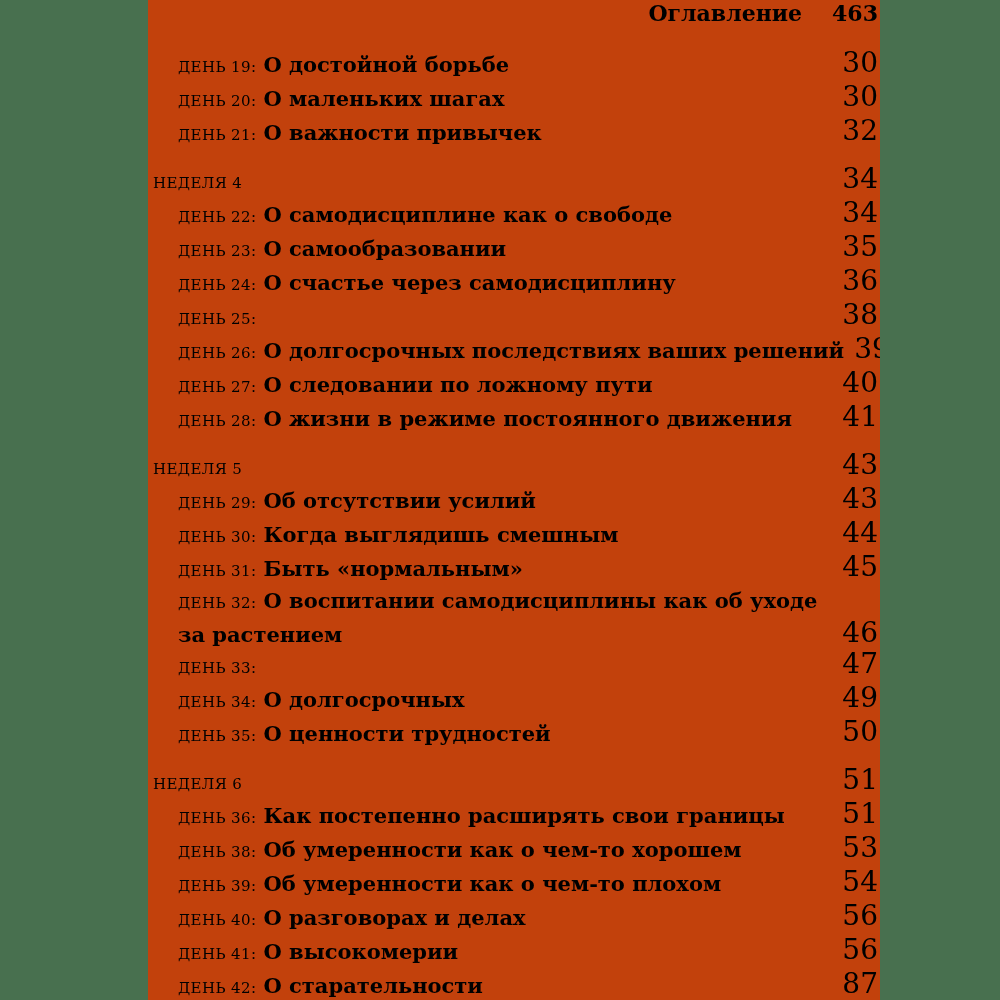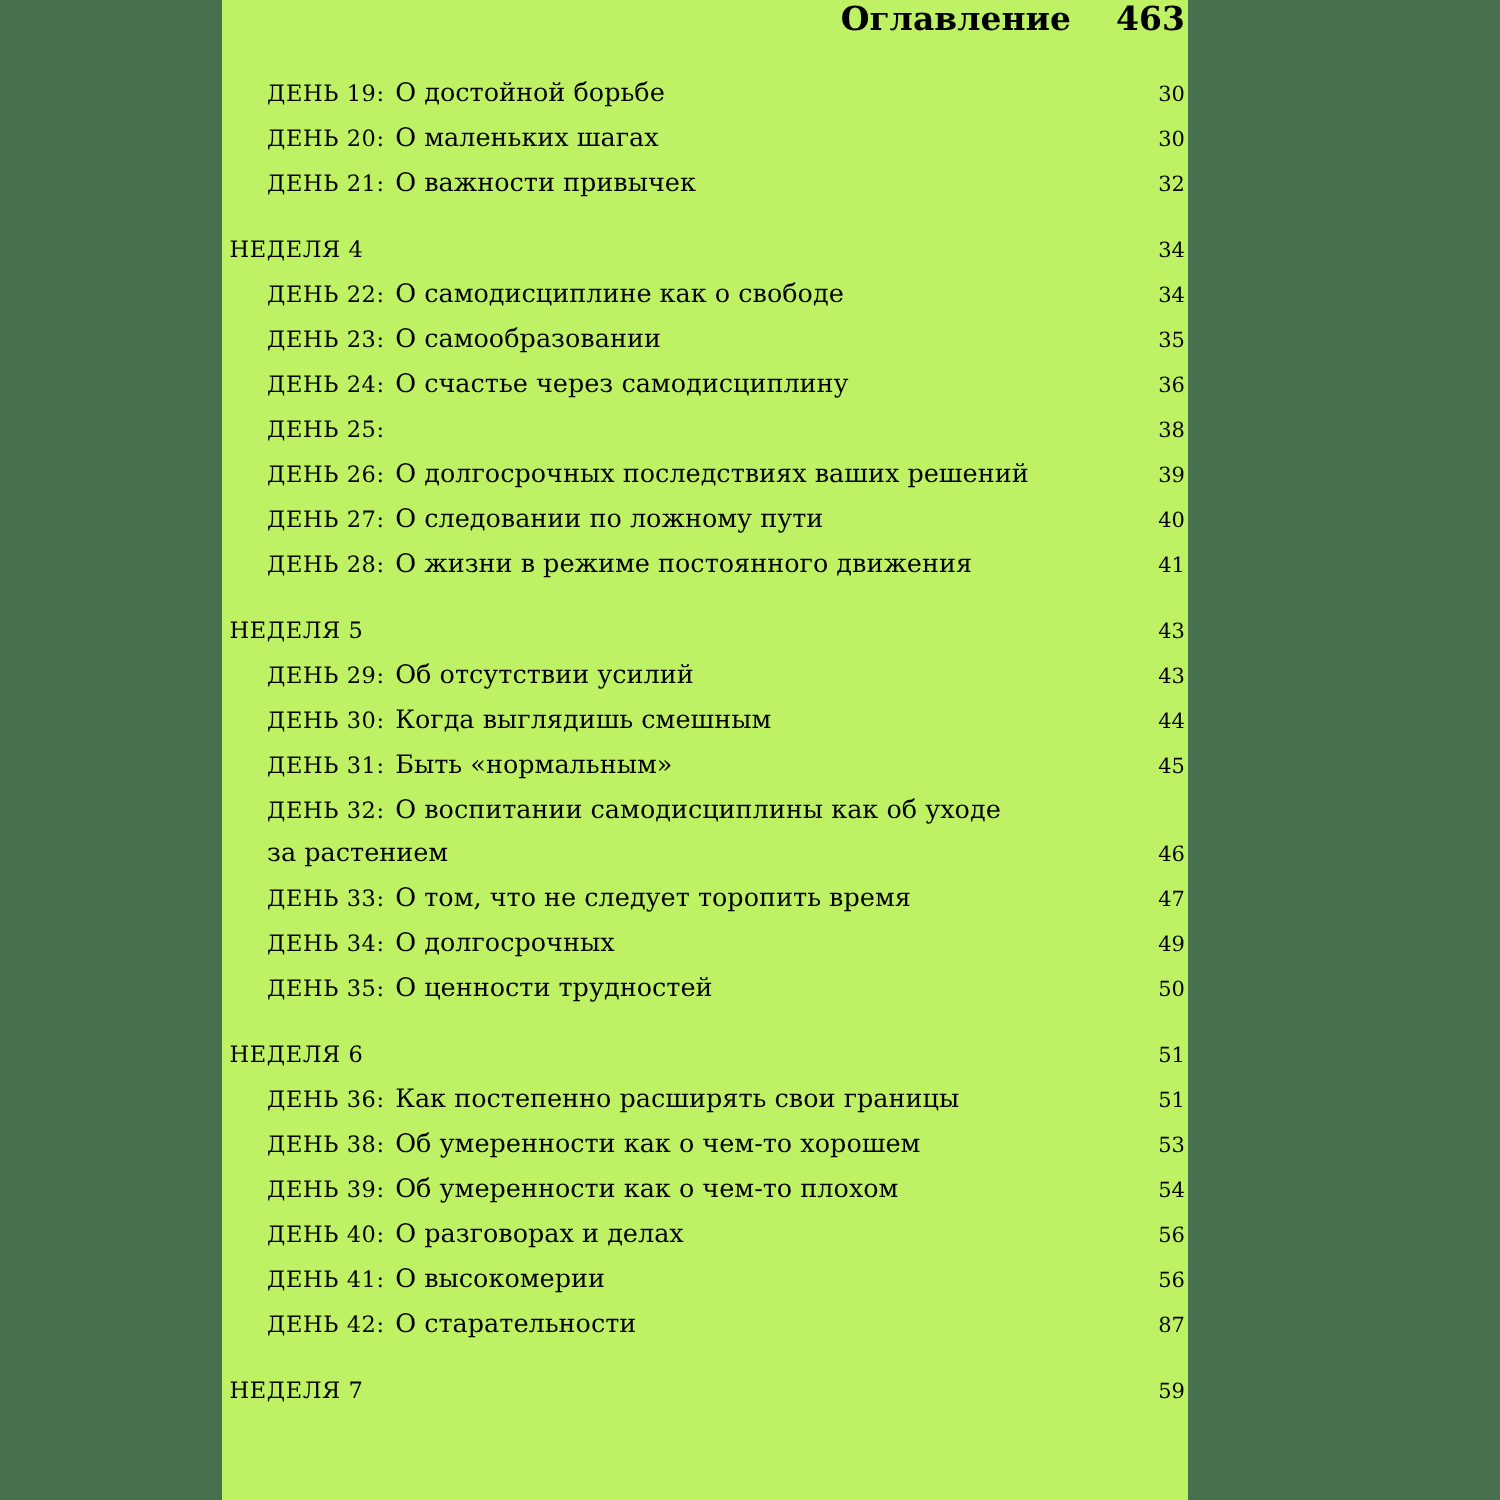--- a/index.html
+++ b/index.html
@@ -11,23 +11,23 @@
   }
   body {
     background: #48704F;
     font-family: "DejaVu Serif", "Liberation Serif", serif;
     color: #000000;
   }
   .paper {
     position: absolute;
     left: 148px;
     top: 0;
-    width: 644px;
+    width: 732px;
     height: 1000px;
-    background: #bef264;
+    background: #c2410c;
     box-sizing: border-box;
     padding: 0 2px 0 5px;
     overflow: hidden;
   }
   .running-header {
     display: flex;
     justify-content: flex-end;
     align-items: baseline;
     gap: 30px;
     font-weight: bold;
@@ -53,25 +53,26 @@
   .lbl {
     font-weight: normal;
     font-size: 15px;
     letter-spacing: 0.4px;
     margin-right: 7px;
   }
   .week .lbl {
     margin-right: 0;
   }
   .ttl {
-    font-size: 17px;
+    font-size: 21px;
+    font-weight: bold;
   }
   .pg {
     margin-left: auto;
-    font-size: 14px;
+    font-size: 28px;
     padding-left: 10px;
   }
 </style>
 </head>
 <body>
 
 <div class="paper">
   <div class="running-header">
     <span>Оглавление</span>
     <span>463</span>
@@ -153,21 +154,20 @@
       <div class="row day">
         <span class="lbl">ДЕНЬ 32:</span>
         <span class="ttl">О воспитании самодисциплины как об уходе</span>
       </div>
       <div class="row cont">
         <span class="ttl">за растением</span>
         <span class="pg">46</span>
       </div>
       <div class="row day">
         <span class="lbl">ДЕНЬ 33:</span>
-        <span class="ttl">О том, что не следует торопить время</span>
         <span class="pg">47</span>
       </div>
       <div class="row day">
         <span class="lbl">ДЕНЬ 34:</span>
         <span class="ttl">О долгосрочных</span>
         <span class="pg">49</span>
       </div>
       <div class="row day">
         <span class="lbl">ДЕНЬ 35:</span>
         <span class="ttl">О ценности трудностей</span>

